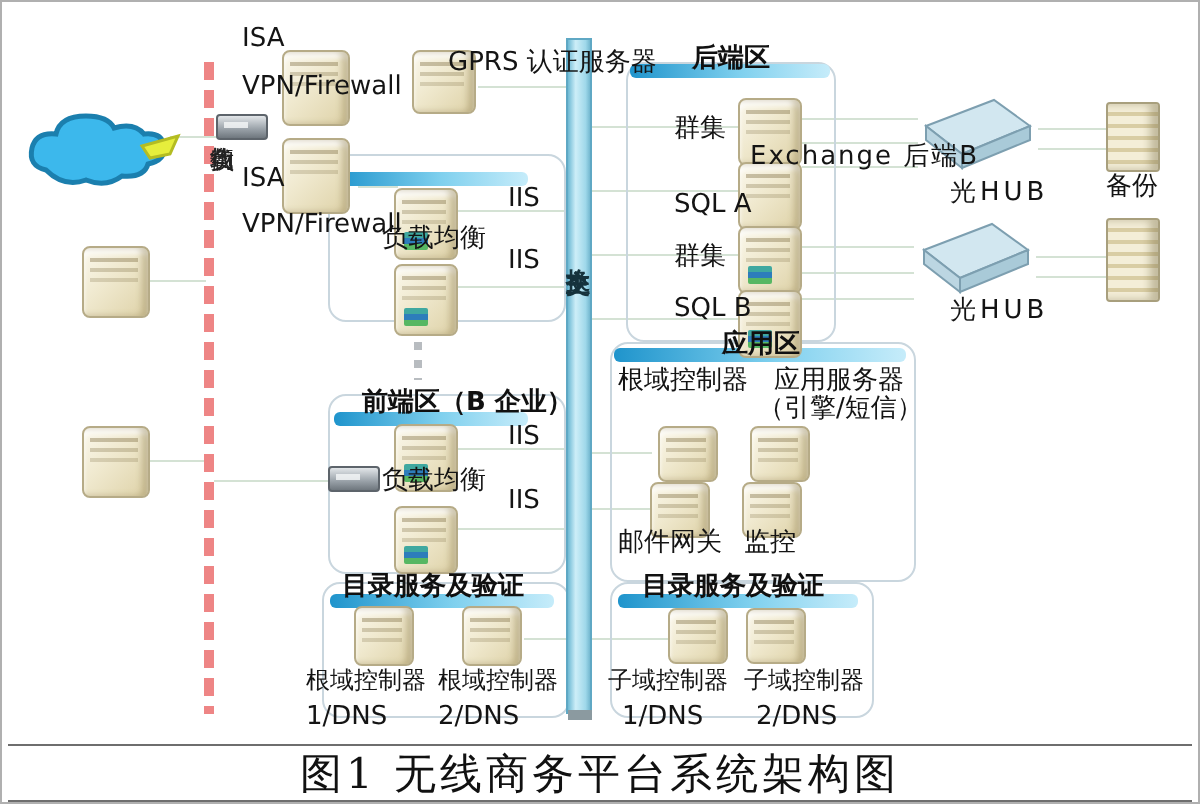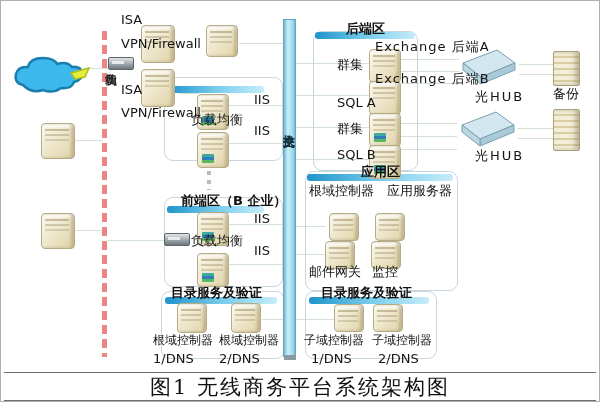--- a/index.html
+++ b/index.html
@@ -81,20 +81,21 @@
 
   <div class="lbl" style="left:120px;top:12px">ISA</div>
   <div class="lbl" style="left:120px;top:36px">VPN/Firewall</div>
   <div class="srv" style="left:140px;top:24px;width:34px;height:38px"></div>
   <div class="lbdev" style="left:107px;top:56px"></div>
   <div class="lbl" style="left:120px;top:82px">ISA</div>
   <div class="lbl" style="left:120px;top:105px">VPN/Firewall</div>
   <div class="srv" style="left:140px;top:68px;width:34px;height:38px"></div>
 
   <div class="srv" style="left:205px;top:24px;width:32px;height:32px"></div>
+  <div class="lbl" style="left:223px;top:24px">GPRS 认证服务器</div>
 
   <div class="srv" style="left:40px;top:122px;width:34px;height:36px"></div>
   <div class="srv" style="left:40px;top:212px;width:34px;height:36px"></div>
 
   <div class="vbar"></div>
   <div class="vbar-cap"></div>
   <div class="vtext" style="left:283px;top:124px;width:13px;text-align:center">主交换</div>
 
   <div class="zbox" style="left:163px;top:76px;width:117px;height:82px"></div>
   <div class="zbar" style="left:166px;top:85px;width:97px"></div>
@@ -129,28 +130,28 @@
   <div class="zbar" style="left:314px;top:31px;width:100px"></div>
   <div class="ztitle" style="left:345px;top:19px">后端区</div>
   <div class="srv" style="left:368px;top:48px;width:32px;height:34px"></div>
   <div class="srv" style="left:368px;top:80px;width:32px;height:34px"></div>
   <div class="srv striped" style="left:368px;top:112px;width:32px;height:34px"></div>
   <div class="srv striped" style="left:368px;top:144px;width:32px;height:34px"></div>
   <div class="lbl" style="left:336px;top:57px">群集</div>
   <div class="lbl" style="left:336px;top:95px">SQL A</div>
   <div class="lbl" style="left:336px;top:121px">群集</div>
   <div class="lbl" style="left:336px;top:147px">SQL B</div>
-  <div class="lbl" style="left:374px;top:39px;letter-spacing:1px">Exchange 后端A</div>
   <div class="lbl" style="left:374px;top:71px;letter-spacing:1px">Exchange 后端B</div>
 
   <div class="zbox" style="left:304px;top:170px;width:151px;height:118px"></div>
   <div class="zbar" style="left:306px;top:173px;width:146px"></div>
   <div class="ztitle" style="left:360px;top:162px">应用区</div>
   <div class="lbl" style="left:308px;top:183px">根域控制器</div>
   <div class="lbl" style="left:386px;top:183px">应用服务器</div>
+  <div class="lbl" style="left:378px;top:197px">（引擎/短信）</div>
   <div class="srv" style="left:328px;top:212px;width:30px;height:28px"></div>
   <div class="srv" style="left:374px;top:212px;width:30px;height:28px"></div>
   <div class="srv" style="left:324px;top:240px;width:30px;height:28px"></div>
   <div class="srv" style="left:370px;top:240px;width:30px;height:28px"></div>
   <div class="lbl" style="left:308px;top:264px">邮件网关</div>
   <div class="lbl" style="left:371px;top:264px">监控</div>
 
   <div class="zbox" style="left:304px;top:290px;width:130px;height:66px"></div>
   <div class="zbar" style="left:308px;top:296px;width:120px"></div>
   <div class="ztitle" style="left:320px;top:283px">目录服务及验证</div>

